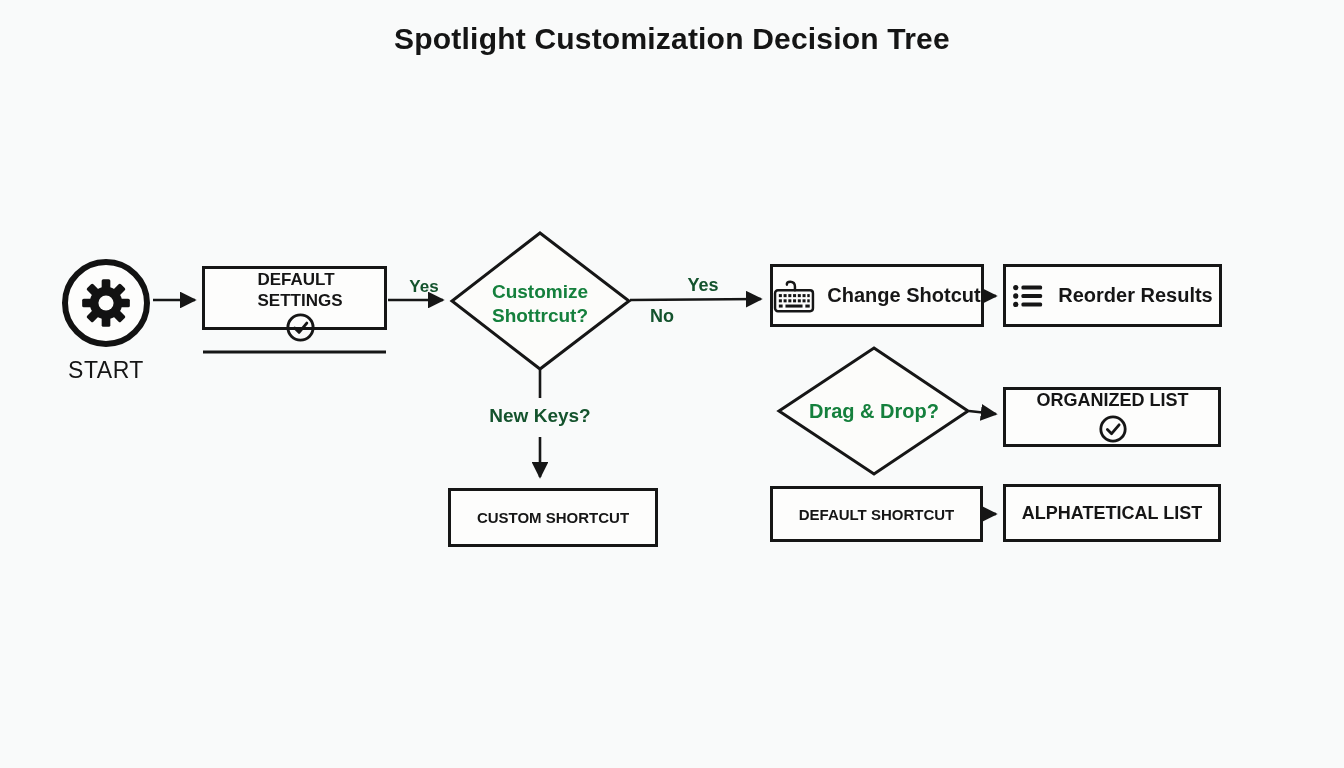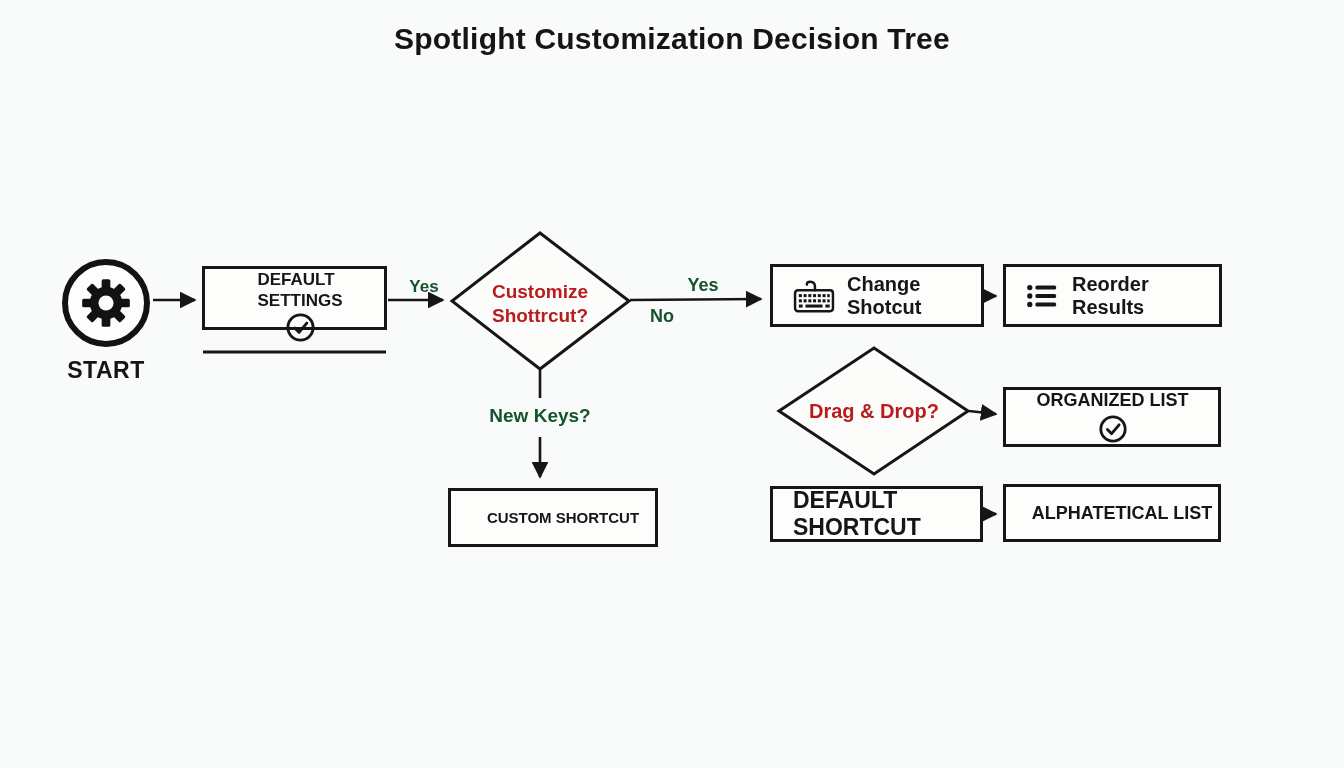--- a/index.html
+++ b/index.html
@@ -12,40 +12,40 @@
   .stage{position:relative;width:1344px;height:768px;}
   .abs{position:absolute;}
   .title{
     top:22px;left:0;width:1344px;text-align:center;
     font-size:30px;font-weight:bold;letter-spacing:0.2px;color:#151515;
   }
   svg.wires{position:absolute;top:0;left:0;width:1344px;height:768px;pointer-events:none;}
   .node{
     position:absolute;box-sizing:border-box;
     background:#fdfdfc;border:3px solid #161616;
-    display:flex;align-items:center;padding-left:20px;
+    display:flex;align-items:center;
   }
   .node .lbl{font-weight:bold;color:#161616;}
   .multiline{white-space:pre-line;}
   .center{justify-content:center;}
   .between{justify-content:space-between;}
   .start-circle{
     position:absolute;left:62px;top:259px;width:88px;height:88px;
     box-sizing:border-box;border:6px solid #121212;border-radius:50%;
     background:#fdfdfc;display:flex;align-items:center;justify-content:center;
   }
   .start-label{
     left:50px;top:357px;width:112px;text-align:center;
-    font-size:23px;font-weight:bold;color:#151515;letter-spacing:0.5px;
+    font-size:23px;font-weight:normal;color:#151515;letter-spacing:0.5px;
   }
   .edge-label{
     position:absolute;text-align:center;font-weight:bold;color:#14532d;
   }
   .diamond-label{
-    position:absolute;text-align:center;font-weight:bold;color:#b91c1c;
+    position:absolute;text-align:center;font-weight:bold;color:#15803d;
     font-size:19px;line-height:1.25;
   }
   .icon{display:flex;align-items:center;justify-content:center;flex:0 0 auto;}
 </style>
 </head>
 <body>
 
 <div class="stage">
 
   <svg class="wires">
@@ -168,21 +168,21 @@
     <span class="lbl" style="font-size:18px;">ORGANIZED LIST</span>
     <span class="icon">
       <svg width="30" height="30" viewBox="0 0 32 32">
         <circle cx="16" cy="16" r="13" fill="none" stroke="#161616" stroke-width="3"></circle>
         <path d="M10 16.5 L14.5 21 L22.5 11.5" fill="none" stroke="#161616" stroke-width="3" stroke-linecap="round" stroke-linejoin="round"></path>
       </svg>
     </span>
   </div>
 
   <div class="node center" style="left:770px;top:486px;width:213px;height:56px;">
-    <span class="lbl" style="font-size:23px;">DEFAULT SHORTCUT</span>
+    <span class="lbl" style="font-size:15px;">DEFAULT SHORTCUT</span>
   </div>
 
   <div class="node center" style="left:1003px;top:484px;width:218px;height:58px;">
     <span class="lbl" style="font-size:18px;">ALPHATETICAL LIST</span>
   </div>
 
   <div class="edge-label" style="left:478px;top:405px;width:124px;font-size:19px;">New Keys?</div>
 
   <div class="node center" style="left:448px;top:488px;width:210px;height:59px;">
     <span class="lbl" style="font-size:15px;">CUSTOM SHORTCUT</span>

